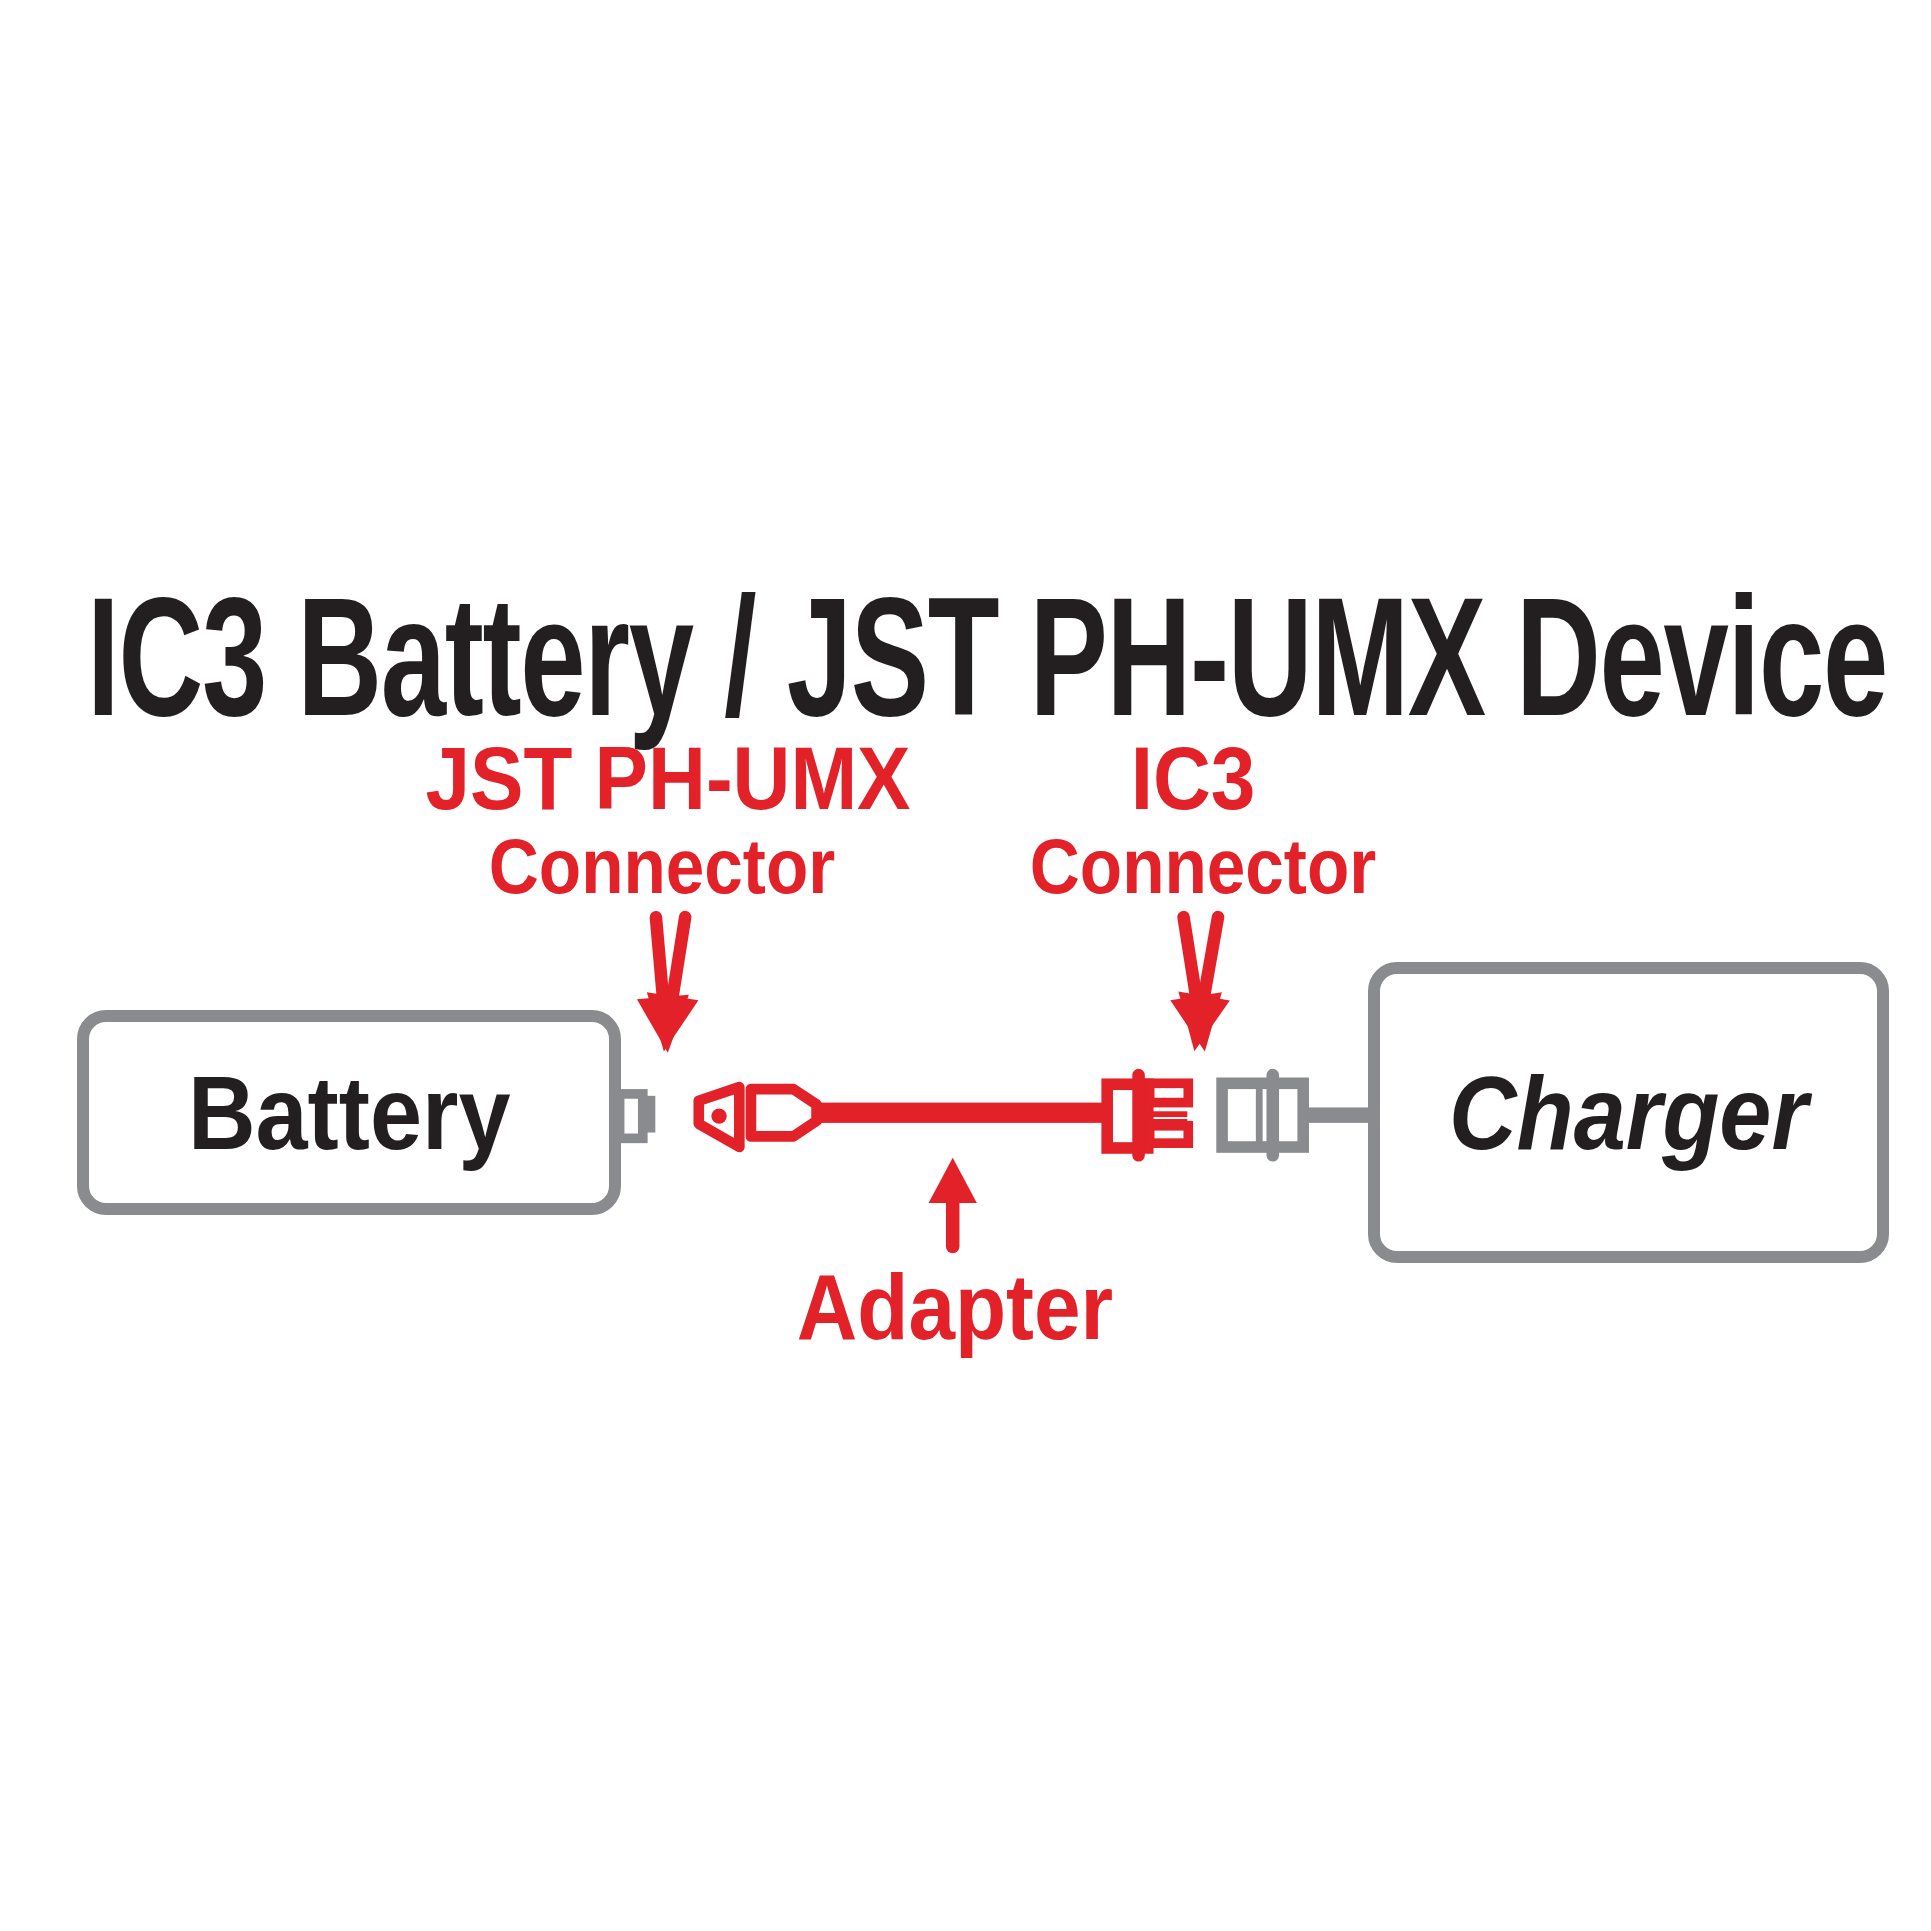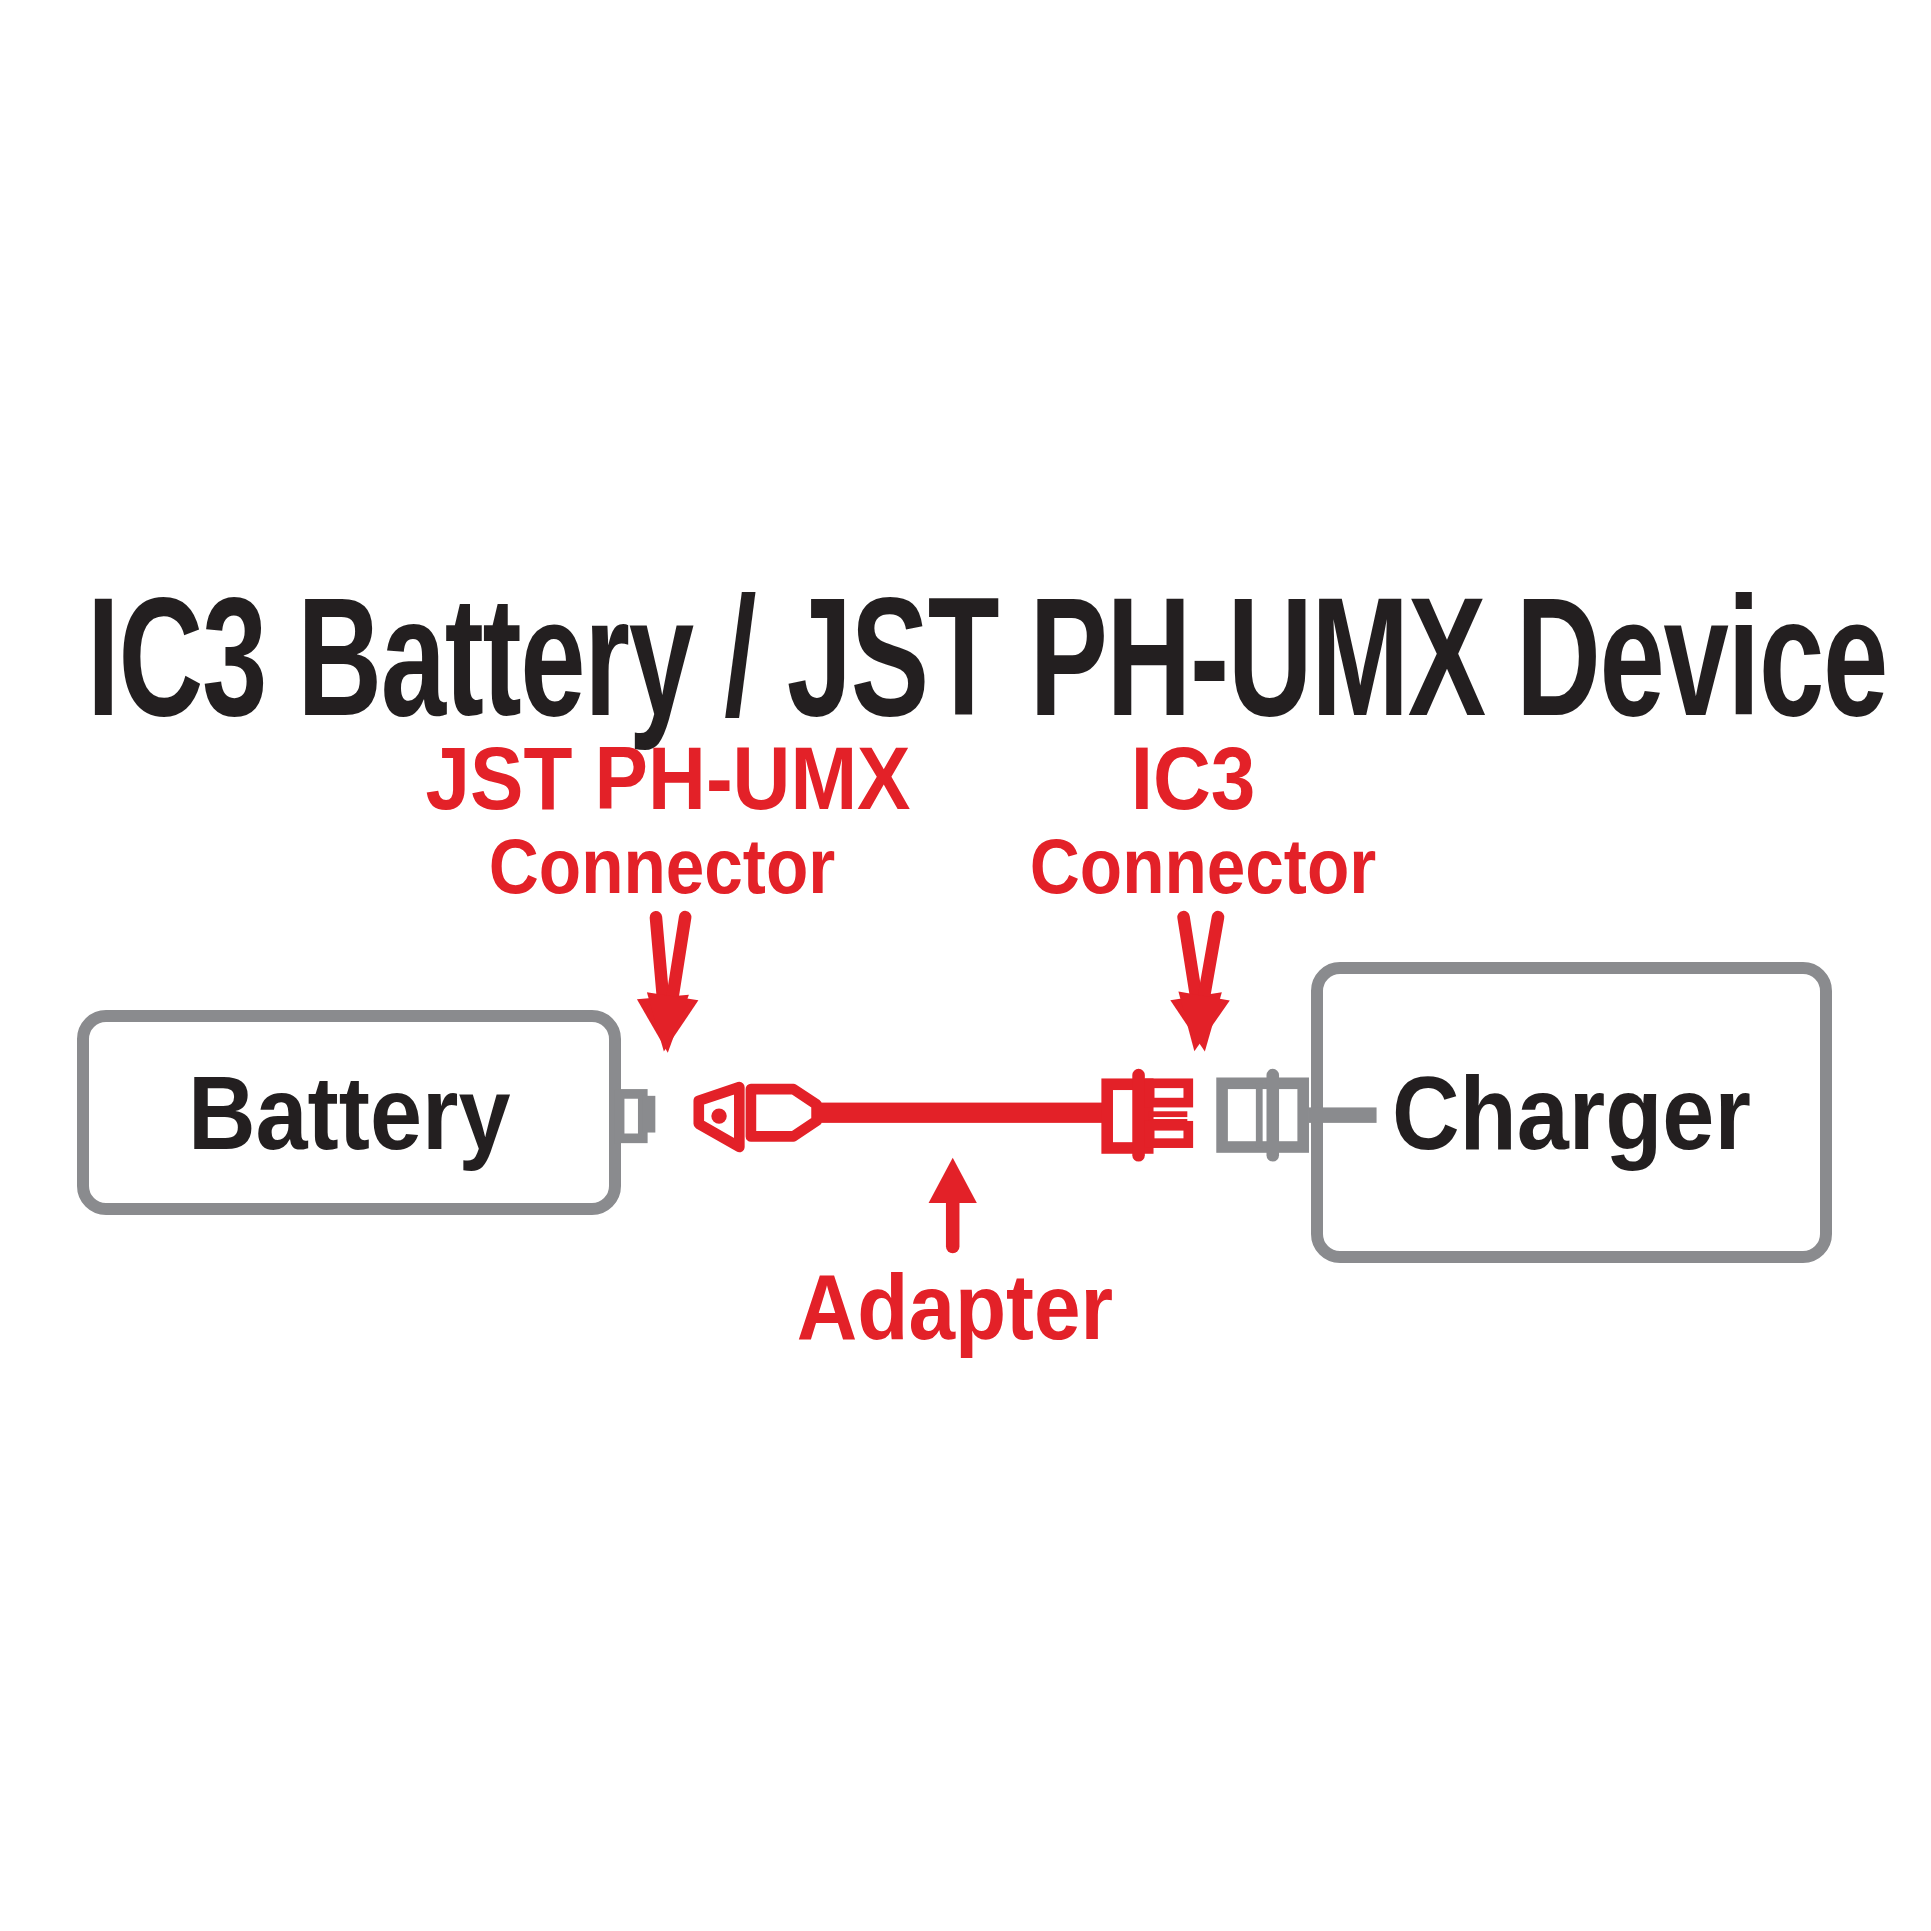--- a/index.html
+++ b/index.html
@@ -44,21 +44,21 @@
   
   .box{
     position:absolute;
     box-sizing:border-box;
     border:12.6px solid var(--gray);
     border-radius:29px;
     background:#fff;
     display:flex;align-items:center;justify-content:center;
   }
   .box-battery{left:56px;top:1010px;width:544px;height:205px;text-align:center;}
-  .box-charger{left:1290px;top:962px;width:521px;height:301px;}
+  .box-charger{left:1347px;top:962px;width:521px;height:301px;font-style:italic;}
   .box-label{
     display:inline-block;
     transform:scaleX(0.9);
     font-size:104px;font-weight:bold;line-height:1;
     color:var(--ink);white-space:nowrap;
   }
   
   svg.art{position:absolute;left:0;top:0;}
   .rs{stroke:var(--red);fill:#fff;}
   .rf{fill:var(--red);stroke:none;}

